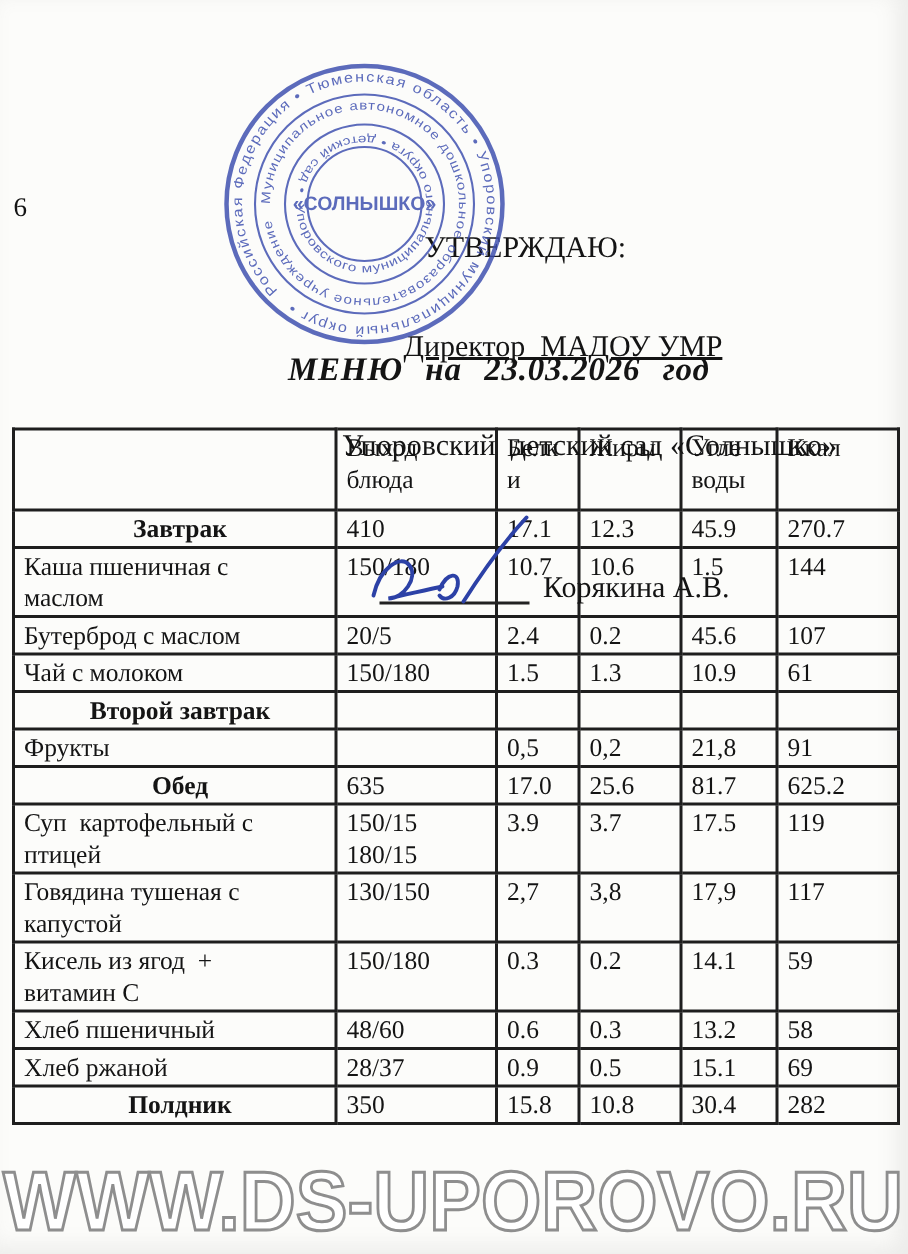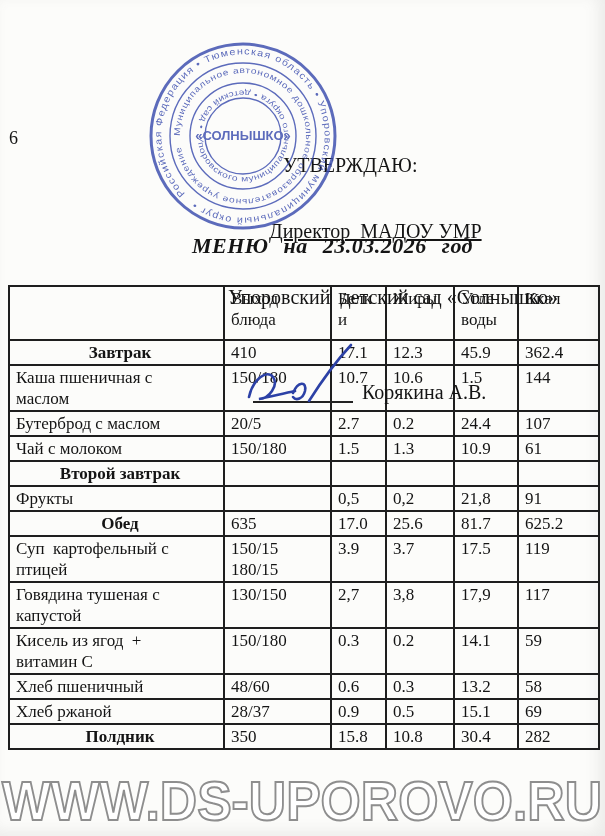--- a/index.html
+++ b/index.html
@@ -119,37 +119,37 @@
       <td>Ккал</td>
     </tr>
   </thead>
   <tbody>
       <tr class="sect">
         <td class="cname">Завтрак</td>
         <td>410</td>
         <td>17.1</td>
         <td>12.3</td>
         <td>45.9</td>
-        <td>362.4</td>
+        <td>270.7</td>
       </tr>
       <tr>
         <td class="cname">Каша пшеничная с
 маслом</td>
         <td>150/180</td>
         <td>10.7</td>
         <td>10.6</td>
         <td>1.5</td>
         <td>144</td>
       </tr>
       <tr>
         <td class="cname">Бутерброд с маслом</td>
         <td>20/5</td>
-        <td>2.7</td>
+        <td>2.4</td>
         <td>0.2</td>
-        <td>24.4</td>
+        <td>45.6</td>
         <td>107</td>
       </tr>
       <tr>
         <td class="cname">Чай с молоком</td>
         <td>150/180</td>
         <td>1.5</td>
         <td>1.3</td>
         <td>10.9</td>
         <td>61</td>
       </tr>

